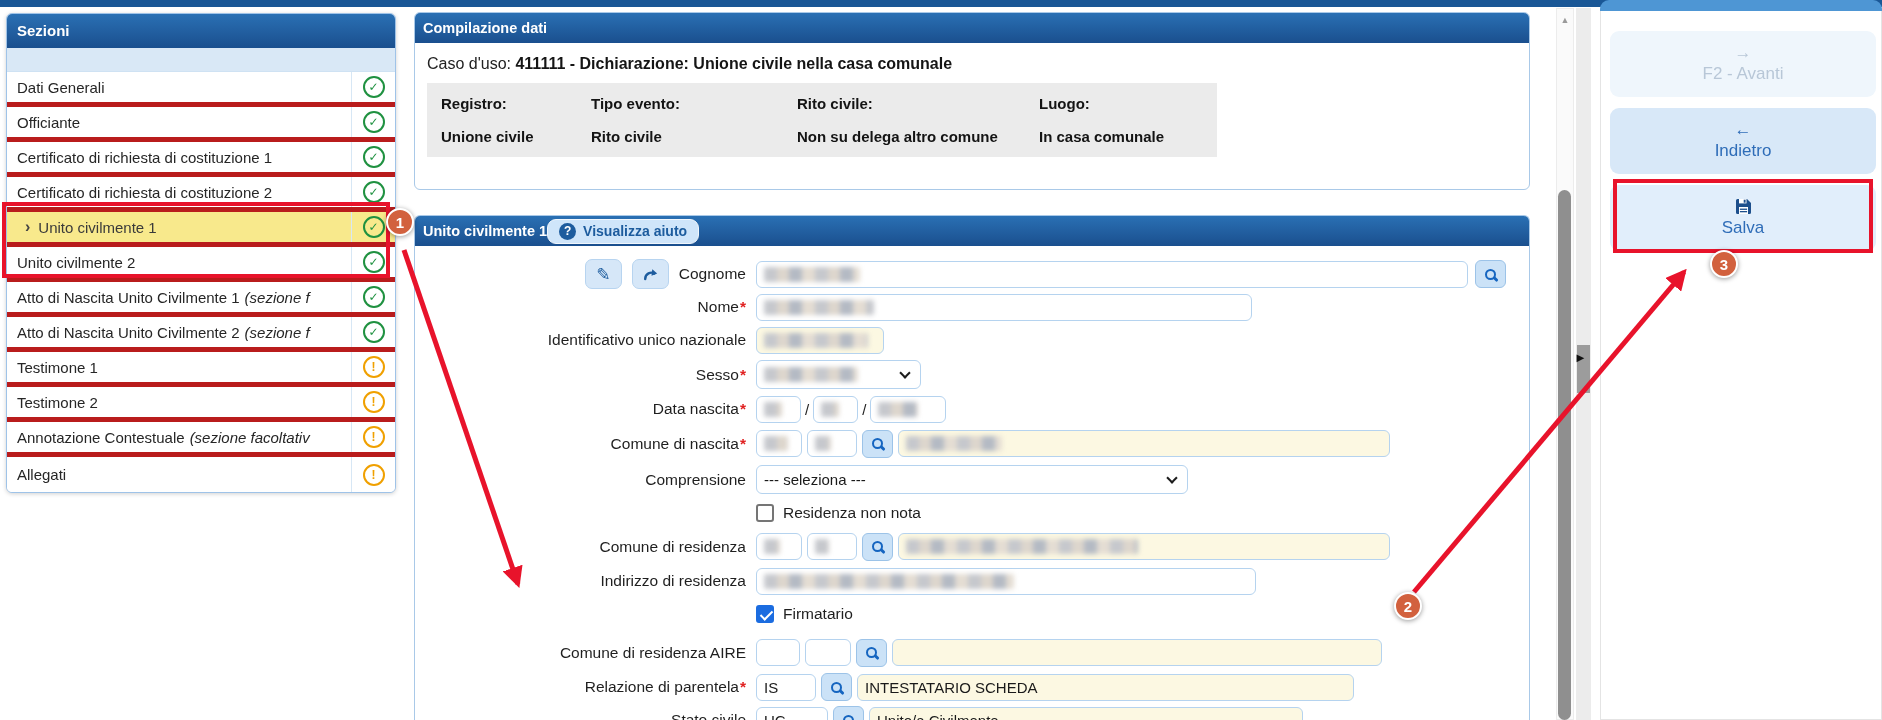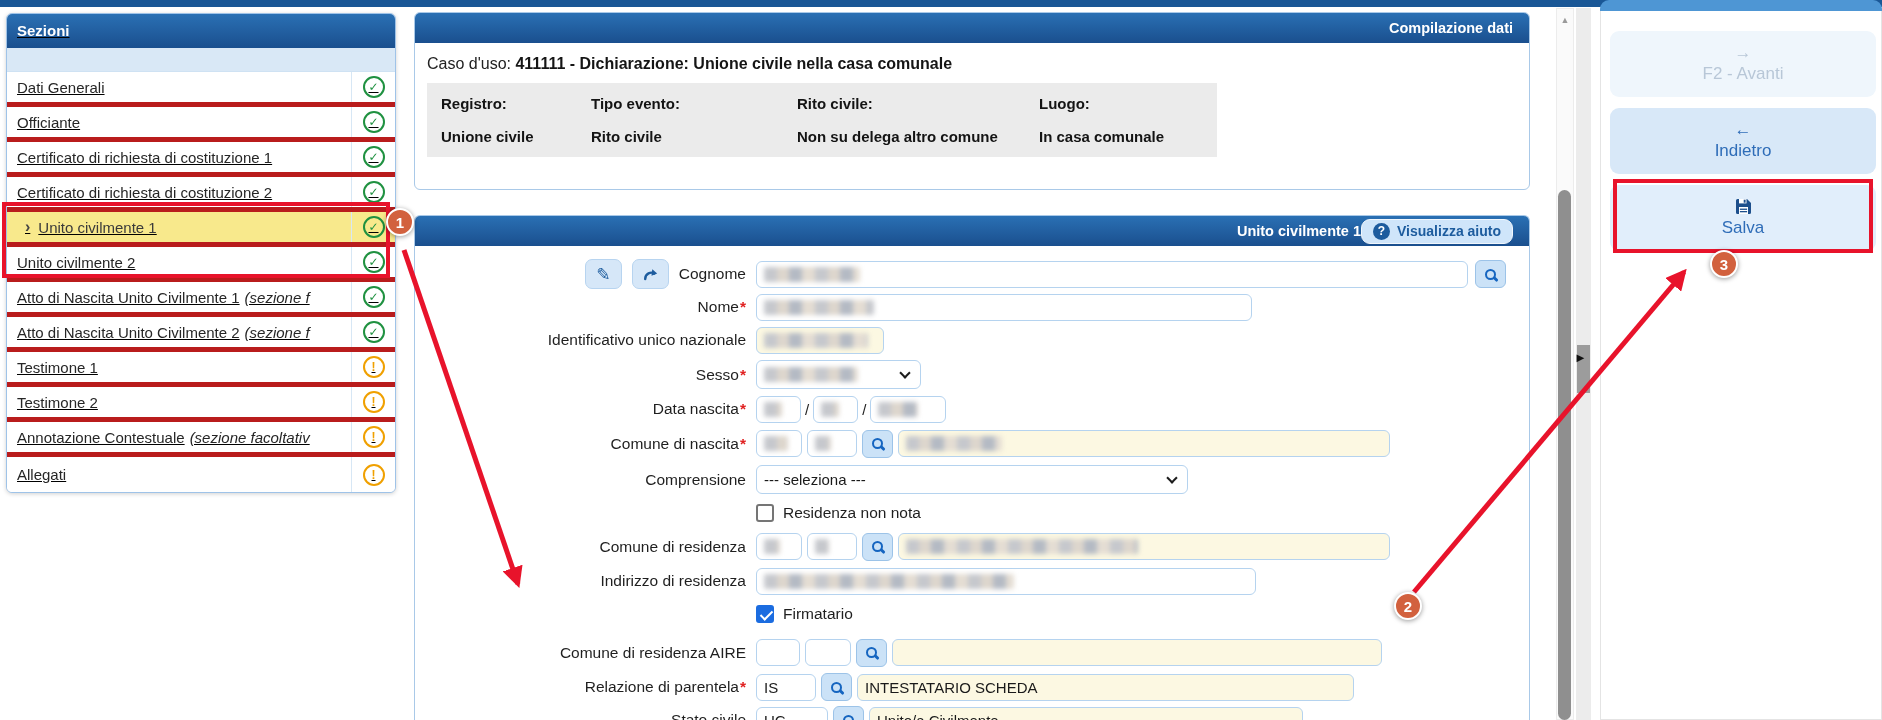--- a/index.html
+++ b/index.html
@@ -4,40 +4,40 @@
 <style>
   html,body{margin:0;padding:0;background:#fff;}
   *{box-sizing:border-box;font-family:"Liberation Sans","DejaVu Sans",sans-serif;}
   .page{position:relative;width:1882px;height:720px;overflow:hidden;background:#fff;}
 
   
   .topstrip{position:absolute;left:0;top:0;width:1882px;height:7px;background:#1a5796;}
   .rp-top{position:absolute;left:1600px;top:0;width:282px;height:11px;background:#4e96d4;border-radius:9px 9px 0 0;}
 
   
-  .sidebar{position:absolute;left:6px;top:13px;width:390px;background:#fff;border:1px solid #9fc3e8;border-radius:6px;box-shadow:0 1px 4px rgba(0,0,0,.18);text-decoration:underline;}
+  .sidebar{position:absolute;left:6px;top:13px;width:390px;background:#fff;border:1px solid #9fc3e8;border-radius:6px;box-shadow:0 1px 4px rgba(0,0,0,.18);}
   .s-header{height:34px;line-height:34px;padding:0 10px;background:linear-gradient(#2a70b4,#1a4f8e);color:#fff;font-weight:bold;font-size:15px;border-radius:5px 5px 0 0;}
   .s-subrow{height:24px;background:#d9e8f6;border-bottom:1px solid #cfe2f3;}
   .s-row{display:flex;height:35px;border-bottom:5px solid #b91c1c;background:#fff;cursor:pointer;}
   .s-row:last-child{border-bottom:none;border-radius:0 0 5px 5px;}
   .s-label{flex:1;display:flex;align-items:center;padding-left:10px;font-size:15px;color:#262626;white-space:nowrap;overflow:hidden;}
   .s-suffix{font-style:italic;margin-left:5px;}
   .s-icon{width:44px;display:flex;align-items:center;justify-content:center;border-left:1px solid #d7e7f5;}
   .s-icon::before{font-weight:bold;font-size:12px;width:18px;height:18px;border-radius:50%;display:flex;align-items:center;justify-content:center;border:2px solid transparent;}
   .st-ok::before{content:"\2713";color:#1f9140;border-color:#1f9140;}
   .st-warn::before{content:"!";color:#f0a000;border-color:#f0a000;}
   .chev{display:none;margin-right:8px;margin-left:8px;color:#444;font-weight:bold;}
   .chev::before{content:"\203A";font-size:16px;}
   .s-row.active{background:#f8e98c;}
   .s-row.active .s-label{font-weight:normal;color:#3a3a3a;}
   .s-row.active .chev{display:inline;}
 
   
   .panel{position:absolute;left:414px;width:1116px;background:#fff;border:1px solid #a9c9e8;border-radius:6px;}
-  .p-header{height:30px;display:flex;align-items:center;justify-content:flex-end;padding:0 16px;background:linear-gradient(#2a70b4,#1a4f8e);color:#fff;font-weight:bold;font-size:14.5px;border-radius:5px 5px 0 0;}
+  .p-header{height:30px;display:flex;align-items:center;justify-content:flex-start;padding:0 8px;background:linear-gradient(#2a70b4,#1a4f8e);color:#fff;font-weight:bold;font-size:14.5px;border-radius:5px 5px 0 0;}
   .compilazione{top:12px;height:178px;}
   .caso{padding:12px 12px 8px 12px;font-size:16px;color:#222;}
   .caso b{color:#151515;}
   .infobox{margin:2px 12px 12px 12px;width:790px;background:#ebebeb;padding:12px 14px;display:grid;grid-template-columns:150px 206px 242px 1fr;row-gap:16px;font-size:15px;color:#141414;}
   .info-label{font-weight:bold;}
   .info-value{font-weight:bold;}
 
   .sezione{top:215px;height:505px;border-bottom:none;border-radius:6px 6px 0 0;}
   .help-btn{display:flex;align-items:center;gap:7px;background:#cfe5fa;border:1px solid #f0f6fc;border-radius:9px;padding:3px 11px;color:#1d5c9e;font-weight:bold;font-size:14px;cursor:pointer;}
   .help-ic{width:17px;height:17px;border-radius:50%;background:#1d5c9e;color:#fff;display:flex;align-items:center;justify-content:center;font-size:12px;font-weight:bold;}

